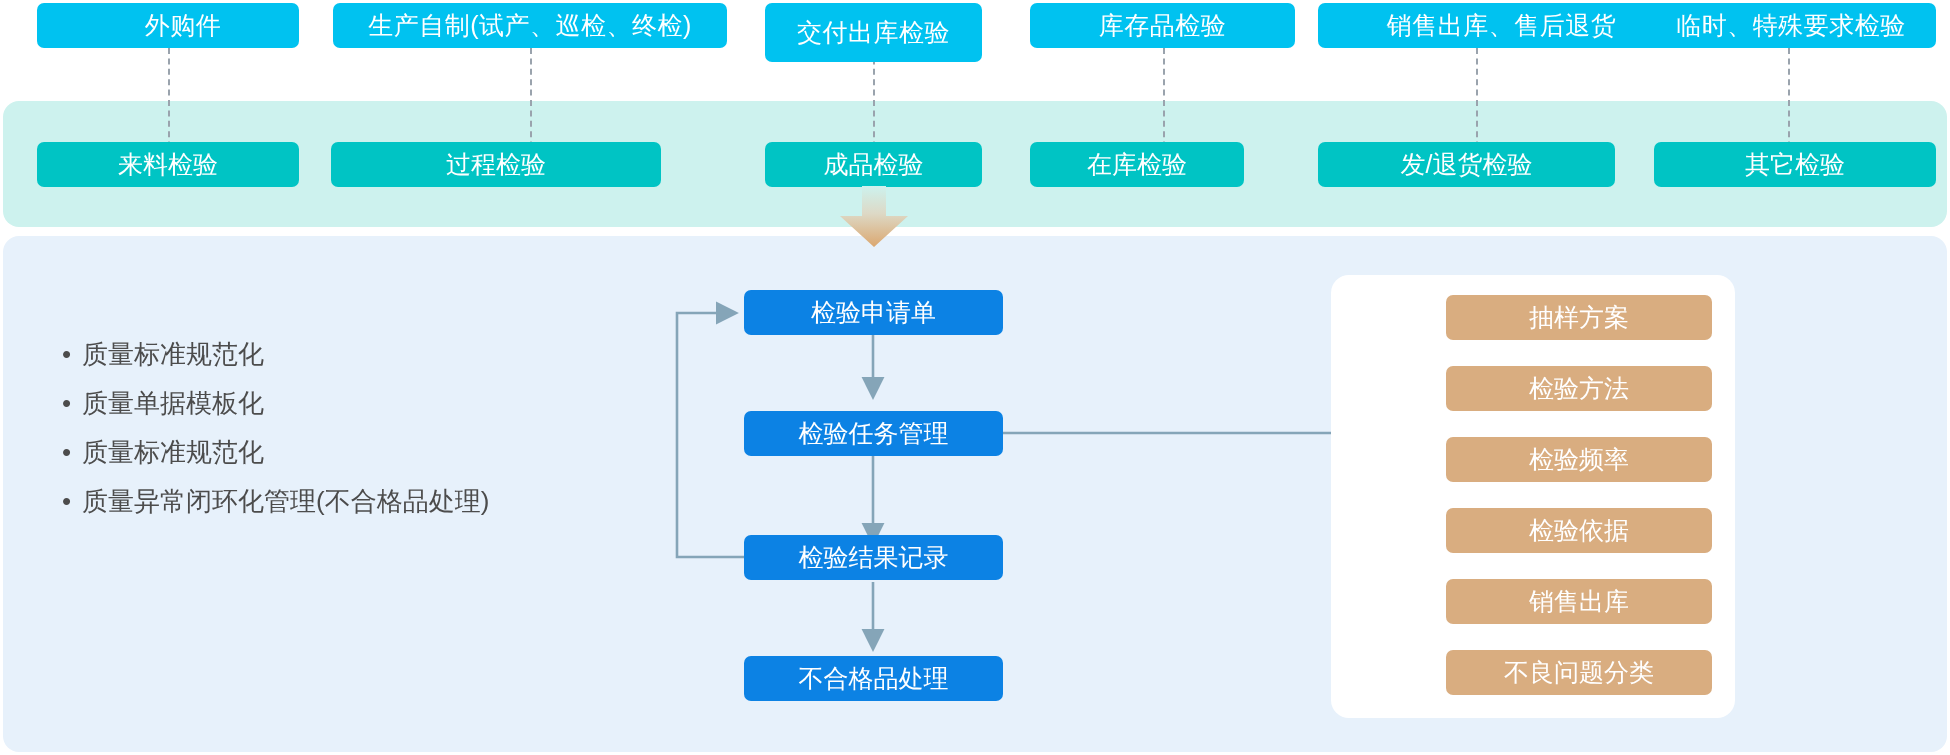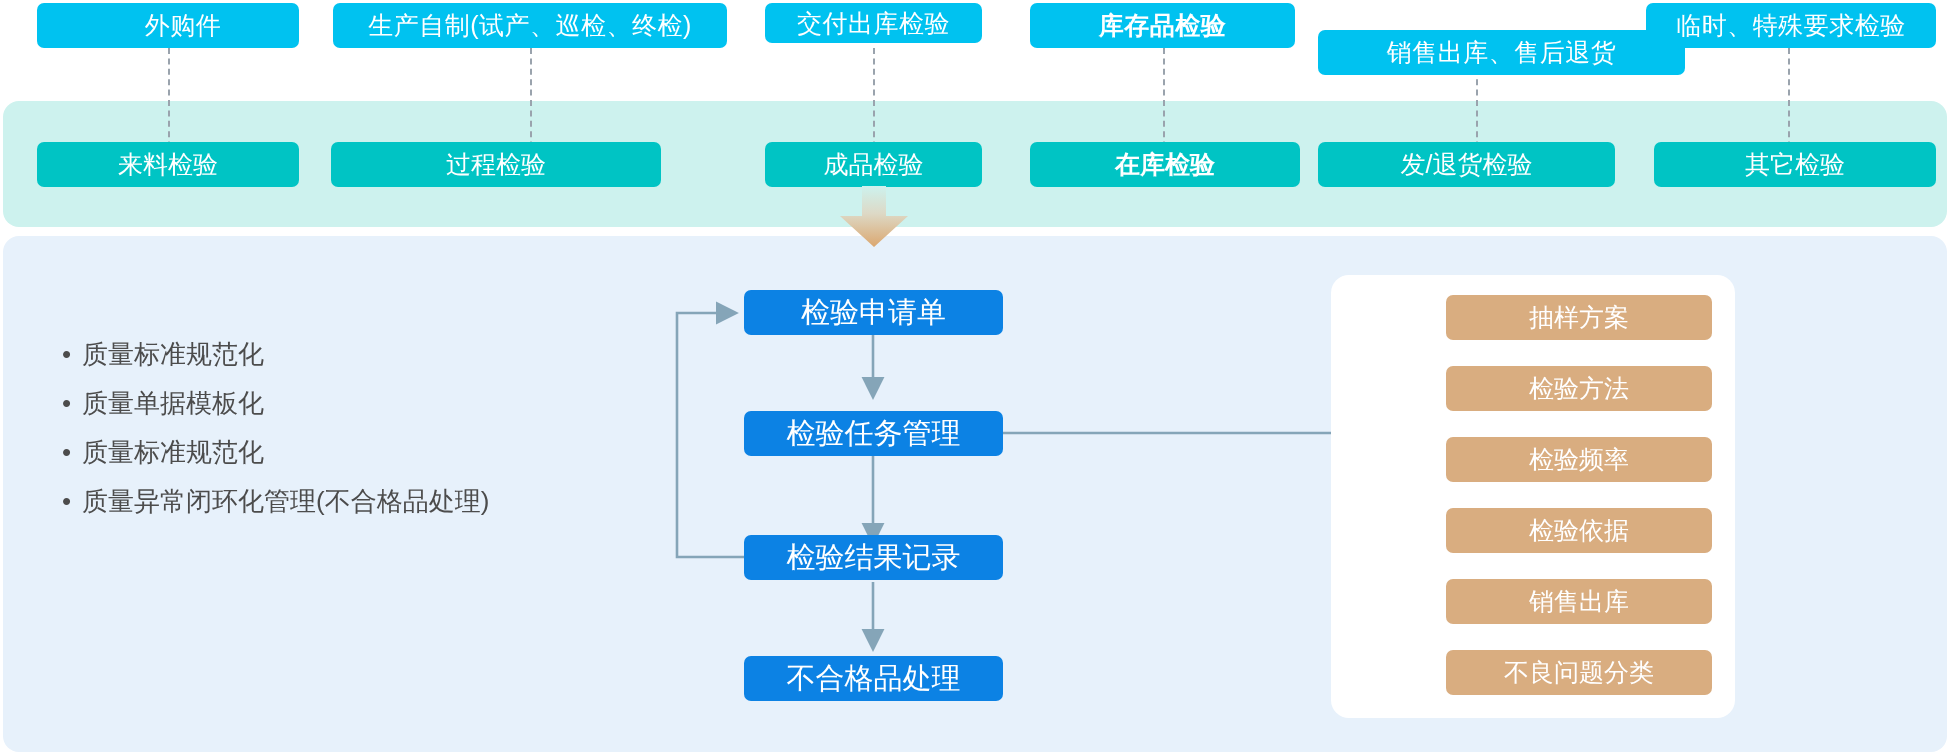--- a/index.html
+++ b/index.html
@@ -75,21 +75,21 @@
   .bullets .dot{display:inline-block;width:20px;}
 
   
   .flowbox{
     position:absolute;
     width:259px;height:45px;
     background:#0c82e4;
     color:#ffffff;
     border-radius:7px;
     display:flex;align-items:center;justify-content:center;
-    font-size:29px;
+    font-size:25px;
     white-space:nowrap;
     box-sizing:border-box;
   }
 
   
   .card{
     position:absolute;
     left:1331px;top:275px;width:404px;height:443px;
     background:#ffffff;
     border-radius:18px;
@@ -123,43 +123,43 @@
   <div class="dash" style="left:1163px;top:48px;height:110px;"></div>
   <div class="dash" style="left:1476px;top:48px;height:110px;"></div>
   <div class="dash" style="left:1788px;top:48px;height:110px;"></div>
 
   <div class="chip" style="left:37px;top:3px;width:262px;height:45px;padding-left:40px;">
     <span>外购件</span>
   </div>
   <div class="chip" style="left:333px;top:3px;width:394px;height:45px;">
     <span>生产自制(试产、巡检、终检)</span>
   </div>
-  <div class="chip" style="left:765px;top:3px;width:217px;height:40px;">
+  <div class="chip" style="left:765px;top:3px;width:217px;height:59px;">
     <span>交付出库检验</span>
   </div>
-  <div class="chip" style="left:1030px;top:3px;width:265px;height:45px;font-weight:bold;">
+  <div class="chip" style="left:1030px;top:3px;width:265px;height:45px;">
     <span>库存品检验</span>
   </div>
-  <div class="chip" style="left:1318px;top:3px;width:367px;height:45px;margin-top:27px;">
+  <div class="chip" style="left:1318px;top:3px;width:367px;height:45px;">
     <span>销售出库、售后退货</span>
   </div>
   <div class="chip" style="left:1646px;top:3px;width:290px;height:45px;">
     <span>临时、特殊要求检验</span>
   </div>
 
   <div class="tealbox" style="left:37px;top:142px;width:262px;height:45px;">
     <span>来料检验</span>
   </div>
   <div class="tealbox" style="left:331px;top:142px;width:330px;height:45px;">
     <span>过程检验</span>
   </div>
   <div class="tealbox" style="left:765px;top:142px;width:217px;height:45px;">
     <span>成品检验</span>
   </div>
-  <div class="tealbox" style="left:1030px;top:142px;width:270px;height:45px;font-weight:bold;">
+  <div class="tealbox" style="left:1030px;top:142px;width:214px;height:45px;">
     <span>在库检验</span>
   </div>
   <div class="tealbox" style="left:1318px;top:142px;width:297px;height:45px;">
     <span>发/退货检验</span>
   </div>
   <div class="tealbox" style="left:1654px;top:142px;width:282px;height:45px;">
     <span>其它检验</span>
   </div>
 
   <svg class="bigarrow" viewBox="0 0 72 62">

